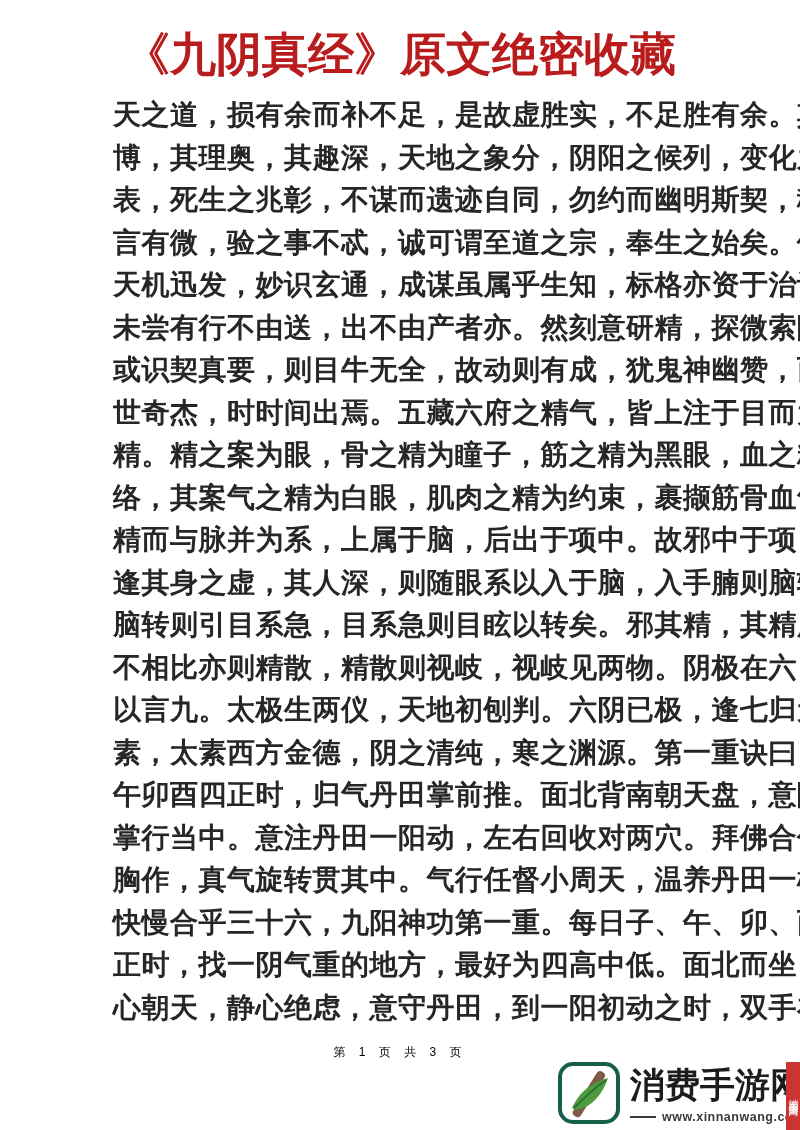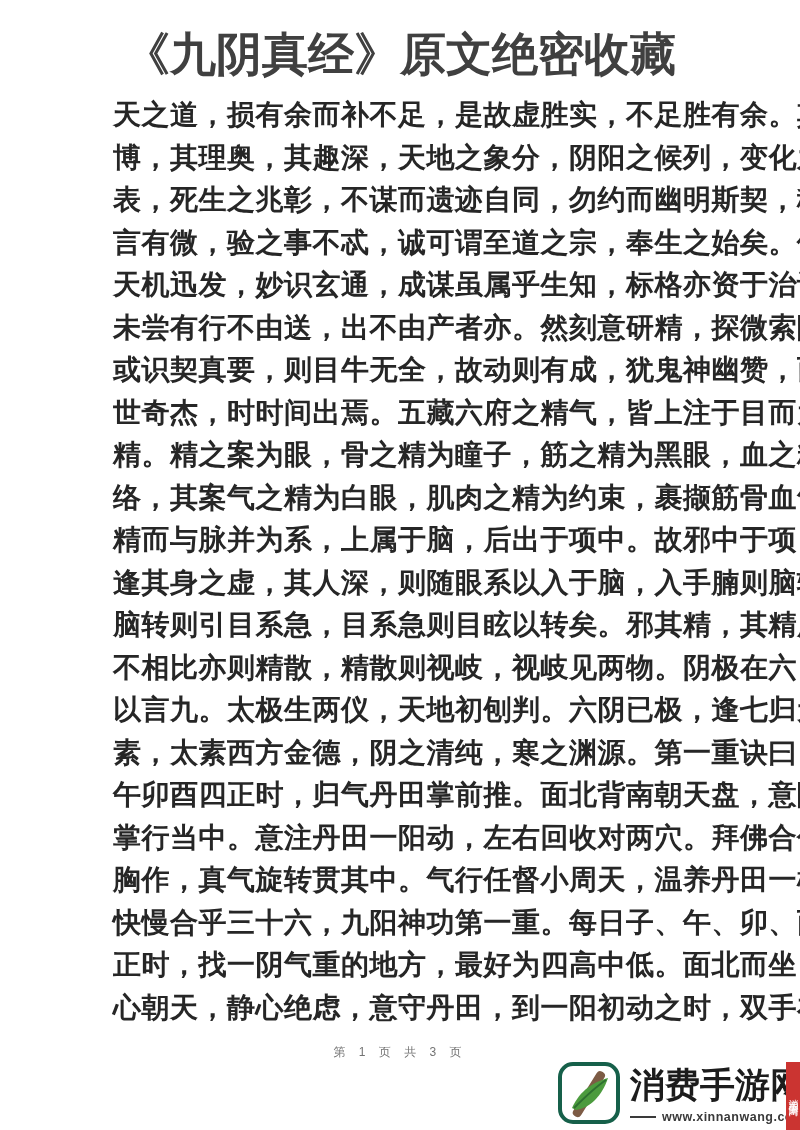--- a/index.html
+++ b/index.html
@@ -13,21 +13,21 @@
     position: relative;
     width: 800px; height: 1130px;
     background: #ffffff;
   }
   .title {
     margin: 0;
     padding-top: 24px;
     text-align: center;
     font-size: 46px;
     font-weight: 900;
-    color: #404040;
+    color: #b91c1c;
     letter-spacing: 0px;
     font-family: "Liberation Sans", sans-serif;
   }
   .body-text {
     position: absolute;
     left: 113px;
     top: 94px;
     width: 575px;
   }
   .body-line {
@@ -42,21 +42,21 @@
     letter-spacing: 0.5px;
     overflow: visible;
   }
   .footer {
     position: absolute;
     top: 1044px;
     left: 0;
     width: 800px;
     text-align: center;
     font-size: 12px;
-    color: #737373;
+    color: #000000;
     letter-spacing: 5px;
   }
   .watermark {
     position: absolute;
     left: 558px;
     top: 1058px;
     width: 242px;
     height: 72px;
     display: flex;
     align-items: flex-start;

